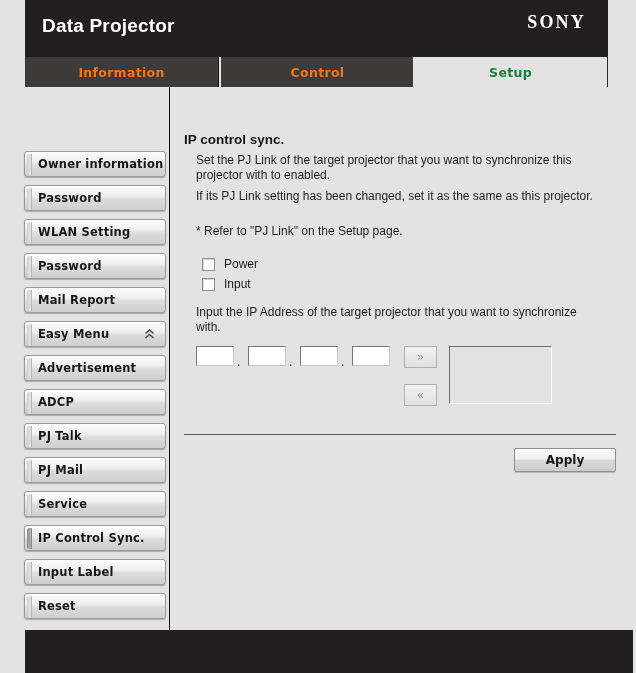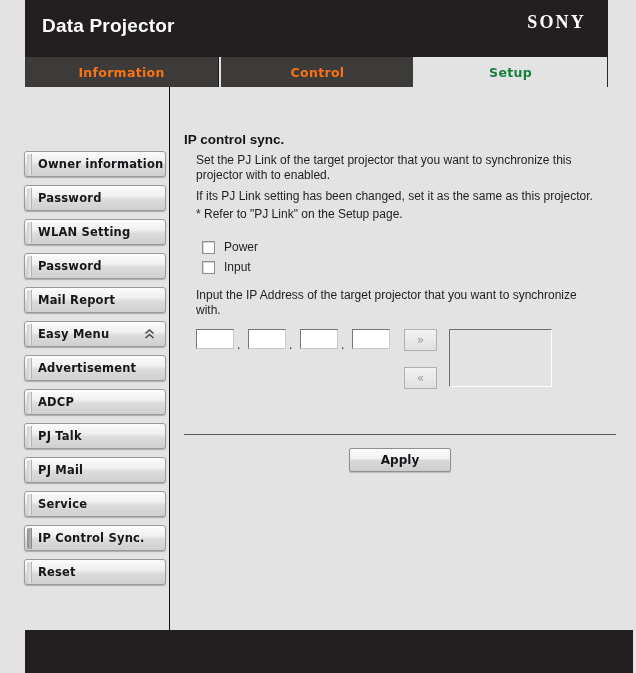--- a/index.html
+++ b/index.html
@@ -157,21 +157,21 @@
     font-family: "Liberation Sans", sans-serif;
   }
   .para {
     margin: 0 0 7px 0;
     padding-left: 12px;
     font-size: 12px;
     line-height: 14.5px;
     color: #1e1e1e;
     max-width: 420px;
   }
-  .para.tight { margin-bottom: 3px; }
+  .para.tight { margin-bottom: 20px; }
   .spacer-12 { height: 12px; }
   .spacer-8  { height: 8px; }
 
   .check-row {
     display: flex;
     align-items: center;
     padding-left: 18px;
     margin-bottom: 6px;
   }
   .checkbox {
@@ -257,21 +257,21 @@
     width: 432px; height: 0;
     border-top: 1px solid #575757;
   }
 
   
   .apply-wrap {
     position: absolute;
     left: 184px; top: 448px;
     width: 432px;
     display: flex;
-    justify-content: center;
+    justify-content: flex-end;
   }
   .apply-btn {
     width: 102px; height: 24px;
     background: linear-gradient(to bottom, #fcfcfc 0%, #f0f0f0 45%, #d9d9d9 52%, #cdcdcd 100%);
     border: 1px solid #8f8f8f;
     border-radius: 2px;
     font-family: "DejaVu Sans", sans-serif;
     font-size: 12px;
     font-weight: bold;
     color: #17161a;
@@ -374,20 +374,24 @@
     <div class="menu-item">
       <div class="menu-accent"></div>
       <div class="menu-label">Service</div>
     </div>
 
     <div class="menu-item selected">
       <div class="menu-accent"></div>
       <div class="menu-label">IP Control Sync.</div>
     </div>
 
+    <div class="menu-item">
+      <div class="menu-accent"></div>
+      <div class="menu-label">Input Label</div>
+    </div>
 
     <div class="menu-item">
       <div class="menu-accent"></div>
       <div class="menu-label">Reset</div>
     </div>
 
   </div>
 
   <div class="content">
     <h1 class="section-title">IP control sync.</h1>

